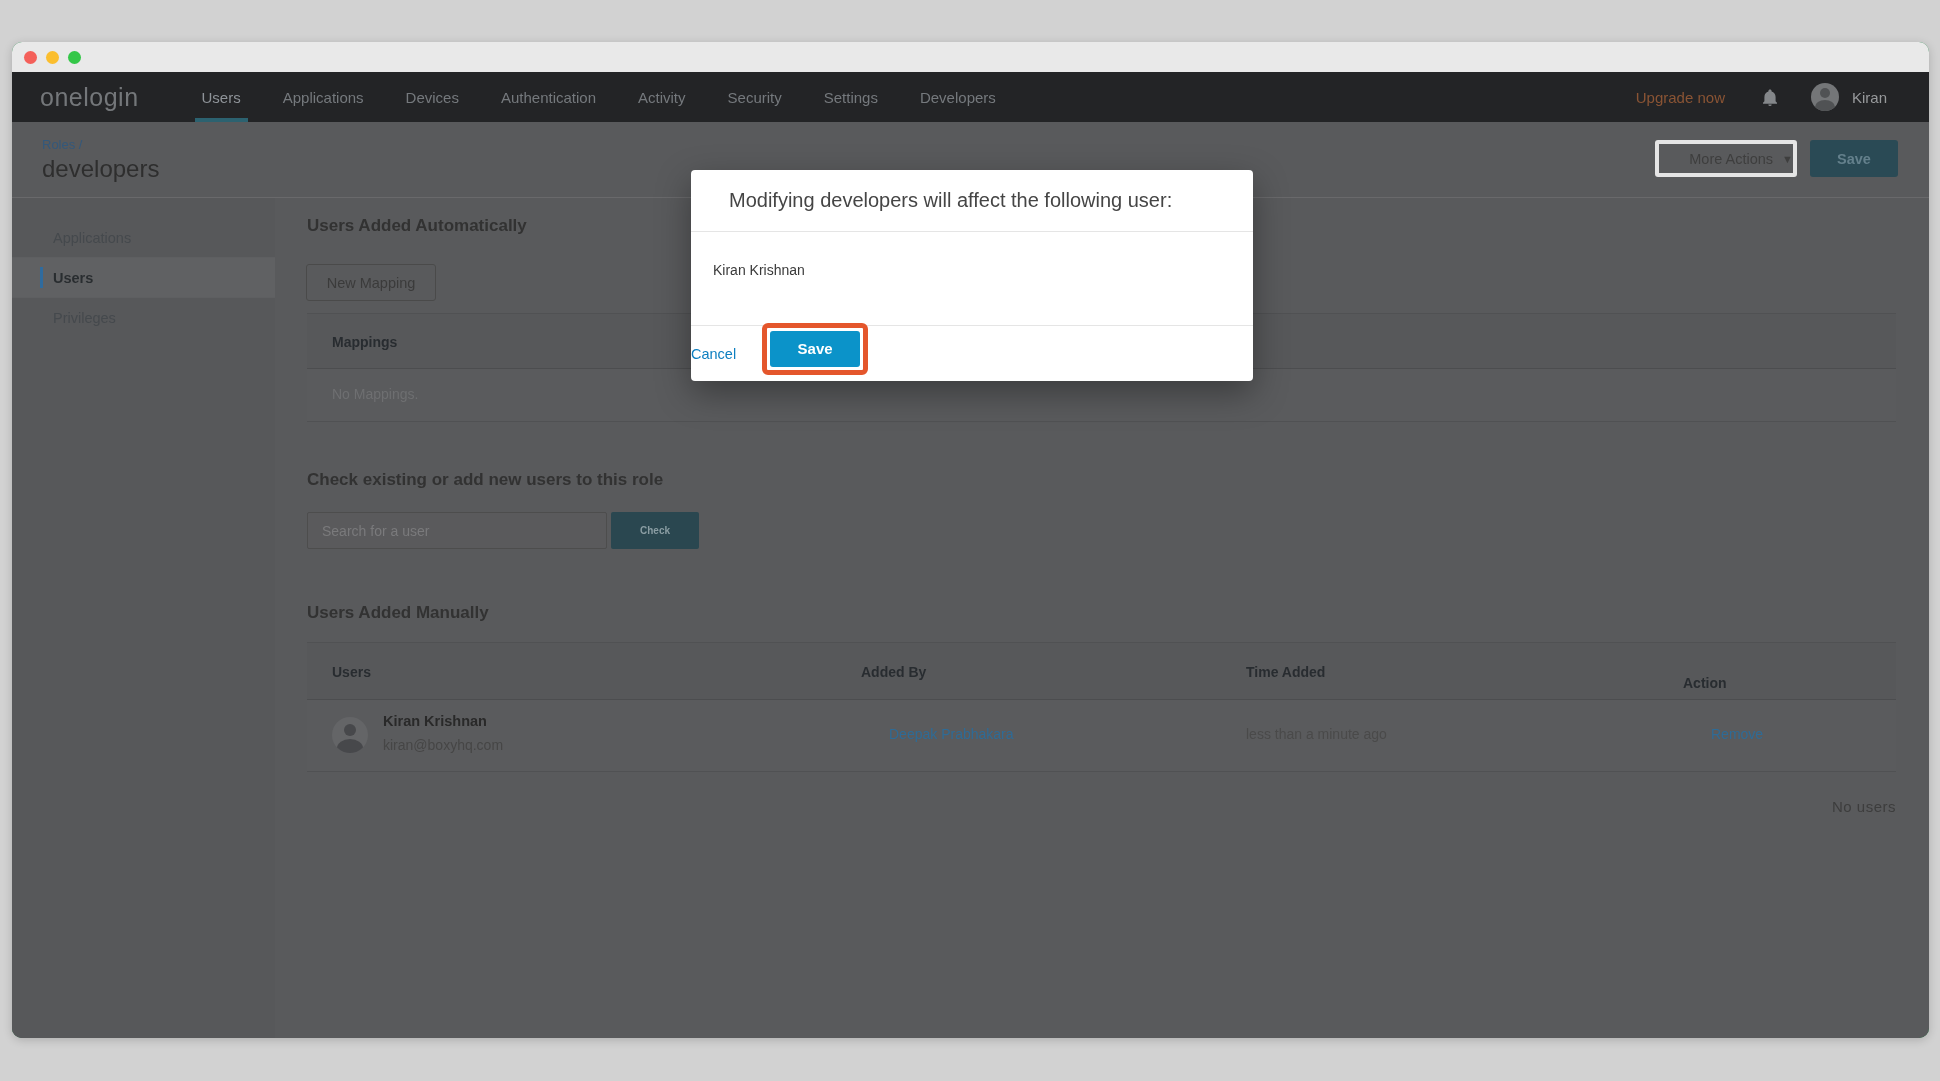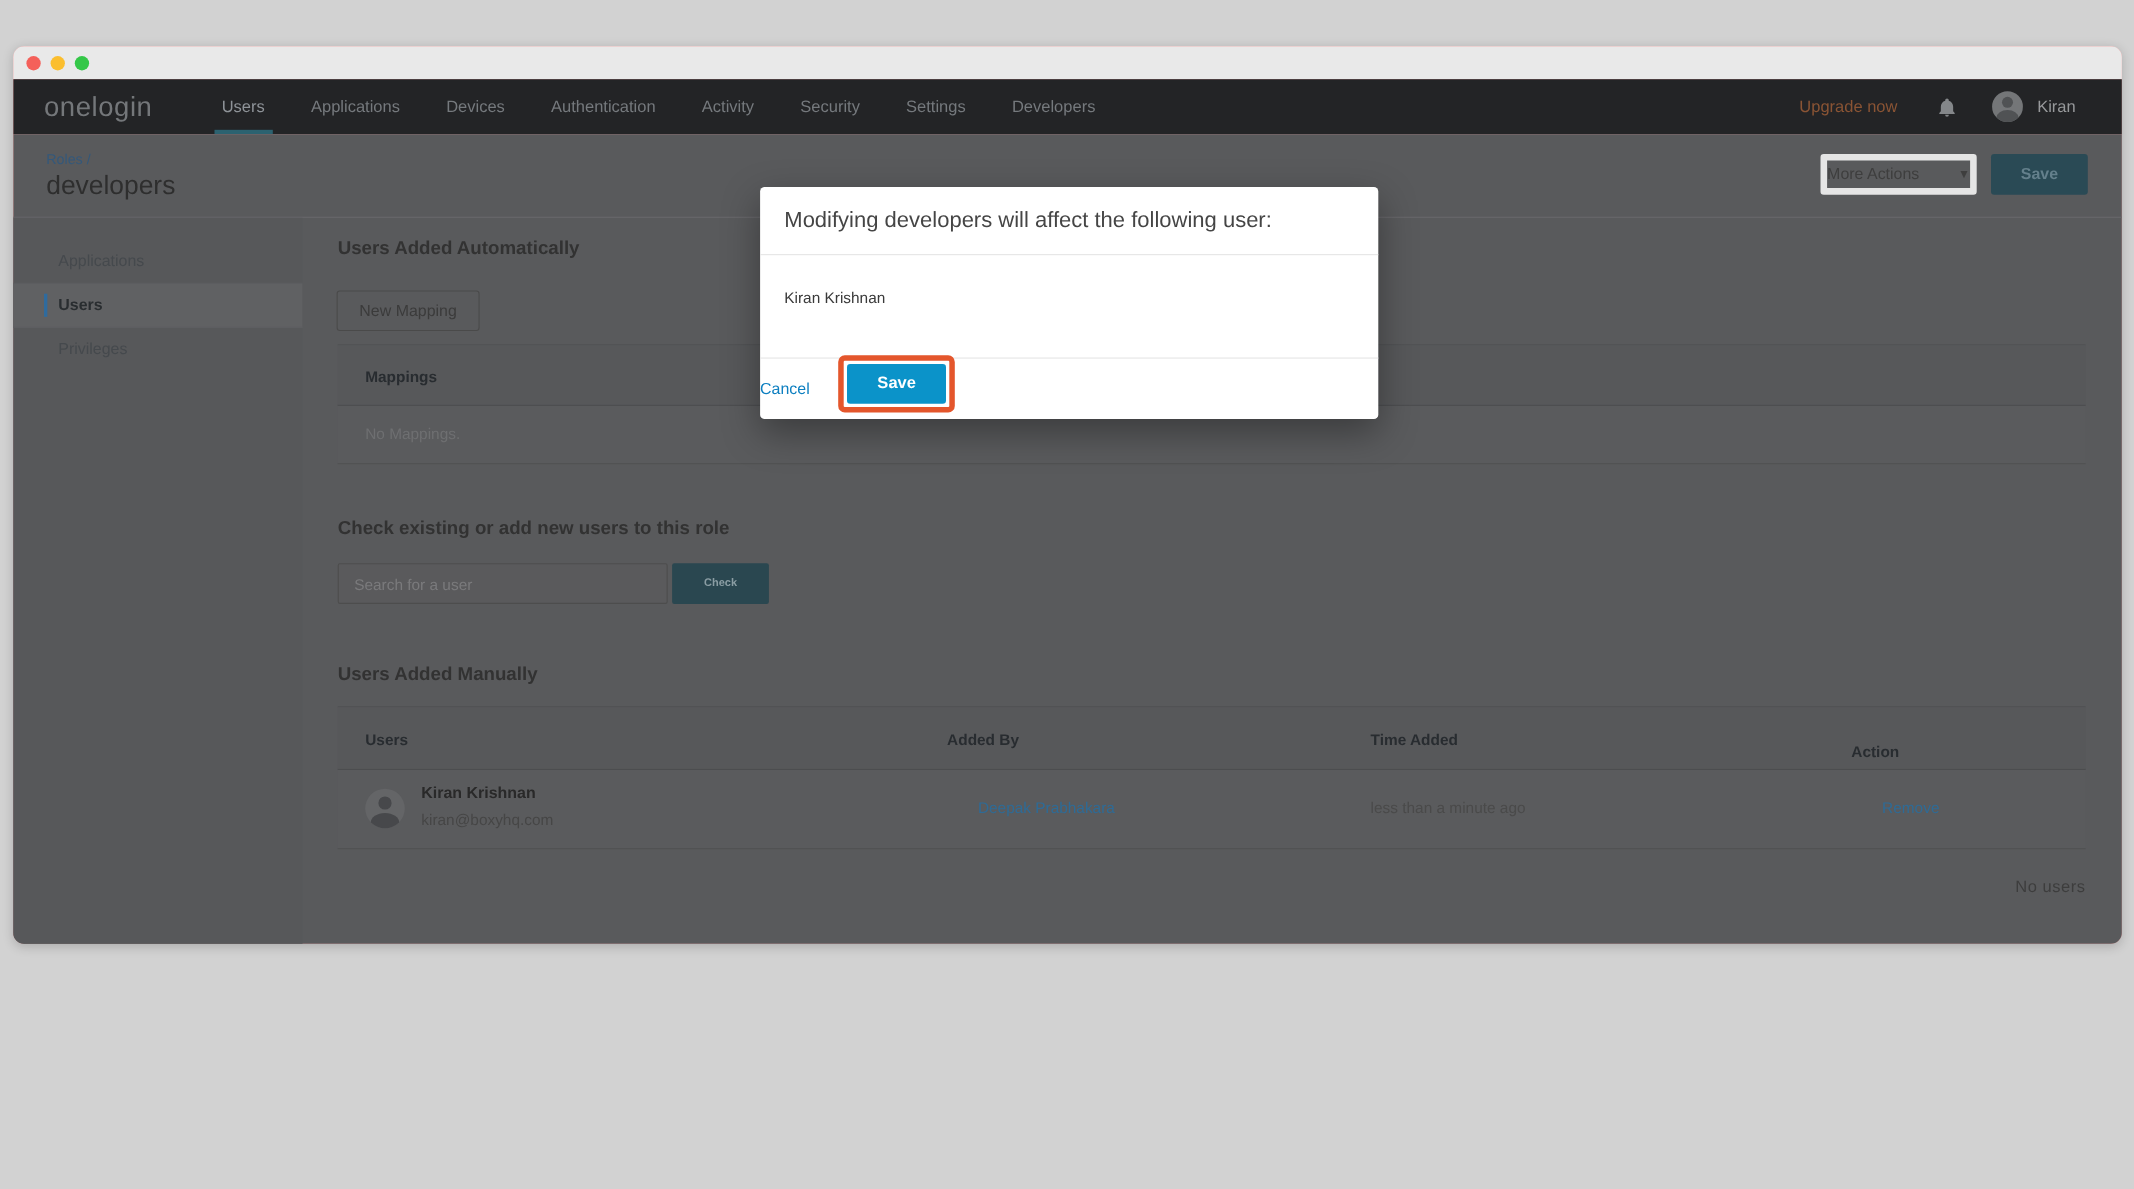--- a/index.html
+++ b/index.html
@@ -2,22 +2,22 @@
 <html><head>
 <meta charset="utf-8">
 <style>
   * { margin:0; padding:0; box-sizing:border-box; }
   html,body { width:1940px; height:1081px; }
   body { font-family:"Liberation Sans", sans-serif; background:#d2d2d2; position:relative; overflow:hidden; }
 
   .canvas { position:absolute; inset:0; }
 
   
-  .window { position:absolute; left:12px; top:42px; width:1917px; height:816px;
-            border-radius:10px; overflow:hidden; background:#fca5a5;
+  .window { position:absolute; left:12px; top:42px; width:1917px; height:996px;
+            border-radius:10px; overflow:hidden; background:#15803d;
             box-shadow:0 2px 10px rgba(0,0,0,0.18); }
 
   .titlebar { height:30px; background:#e9e9e9; display:flex; align-items:center; padding-left:12px; }
   .tl-dot { width:13px; height:13px; border-radius:50%; margin-right:9px; }
   .tl-red { background:#f4605a; } .tl-yellow { background:#fbbe2e; } .tl-green { background:#34c748; }
 
   
   .nav { height:50px; background:#232426; display:flex; align-items:center; position:relative; }
   .logo { margin-left:28px; font-size:25px; letter-spacing:.5px; color:#74777a; font-weight:400; }
   .nav-items { display:flex; margin-left:42px; height:100%; align-items:center; }
@@ -35,22 +35,22 @@
   .avatar .bodyy { position:absolute; left:4px; top:17px; width:20px; height:14px; border-radius:50%; background:#505254; }
   .nav-user { color:#97999b; font-size:15px; }
 
   
   .page { position:relative; height:916px; background:#595a5c; }
 
   .page-header { position:relative; height:76px; border-bottom:1px solid #69696b;text-decoration:underline; }
   .breadcrumb { position:absolute; left:30px; top:15px; font-size:13px; color:#33587b; cursor:pointer; }
   .page-title { position:absolute; left:30px; top:33px; font-size:24px; color:#2e2e2e; }
   .btn-more { position:absolute; left:1643px; top:18px; width:142px; height:37px;
-              border:6px solid #e5e5e5; border-radius:3px; background:transparent;
-              color:#3e3e3e; font-size:14.5px; display:flex; align-items:center; justify-content:space-between; gap:9px; cursor:pointer; }
+              border:4px solid #e5e5e5; border-radius:3px; background:transparent;
+              color:#3e3e3e; font-size:14.5px; display:flex; align-items:center; justify-content:flex-end; gap:9px; cursor:pointer; }
   .caret { font-size:11px; }
   .btn-save-top { position:absolute; left:1798px; top:18px; width:88px; height:37px;
                   background:#2a4a55; border:none; border-radius:3px; color:#64808c;
                   font-size:14.5px; font-weight:bold; cursor:pointer; }
 
   .sidebar { position:absolute; left:0; top:76px; bottom:0; width:263px; background:#57585a; padding-top:20px; }
   .side-item { position:relative; height:40px; display:flex; align-items:center; padding-left:41px;
                color:#45494d; font-size:14.5px; cursor:pointer; border-bottom:1px solid #5e5f61; }
   .side-item:last-child { border-bottom:none; }
   .side-item.active { background:#606163; color:#292d30; font-weight:bold; }
@@ -83,21 +83,21 @@
   .u-mail { position:absolute; left:76px; top:37px; font-size:14px; color:#464646; }
   .dlink { color:#2e6b96; font-size:14px; cursor:pointer;margin-left:28px; }
   .no-users { position:absolute; left:32px; width:1589px; top:600px; text-align:right;
               font-size:15px; color:#3d3d3d; letter-spacing:.5px; }
 
   
   .backdrop { position:absolute; left:0; top:30px; right:0; bottom:0; background:rgba(0,0,0,0); }
   .modal { position:absolute; left:691px; top:170px; width:562px; background:#ffffff;
            border-radius:4px; box-shadow:0 12px 34px rgba(0,0,0,0.35); overflow:visible; }
   .modal-head { padding:18px 22px; border-bottom:1px solid #e5e5e5; }
-  .modal-title { font-size:20px; color:#454545; line-height:25px; }
+  .modal-title { font-size:20px; color:#454545; line-height:25px;margin-left:16px; }
   .modal-body { height:94px; padding:30px 22px 0 22px; border-bottom:1px solid #e5e5e5; }
   .modal-user { font-size:14px; color:#3a3a3a; }
   .modal-foot { height:55px; display:flex; align-items:center; justify-content:flex-start; padding-right:15px; }
   .cancel-link { color:#0d7fc0; font-size:14.5px; font-weight:500; margin-right:26px; cursor:pointer; }
   .save-highlight { border:5px solid #e4562c; border-radius:6px; padding:3px; margin-top:-10px; }
   .btn-save-modal { width:90px; height:36px; background:#0b93c9; color:#ffffff; border:none;
                     border-radius:3px; font-size:15px; font-weight:bold; cursor:pointer; }
 </style>
 </head>
 <body>

